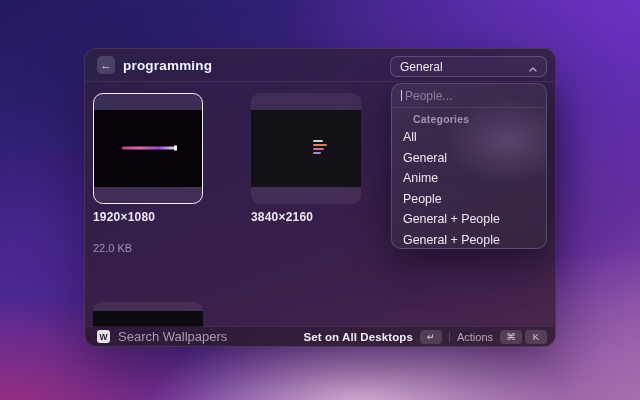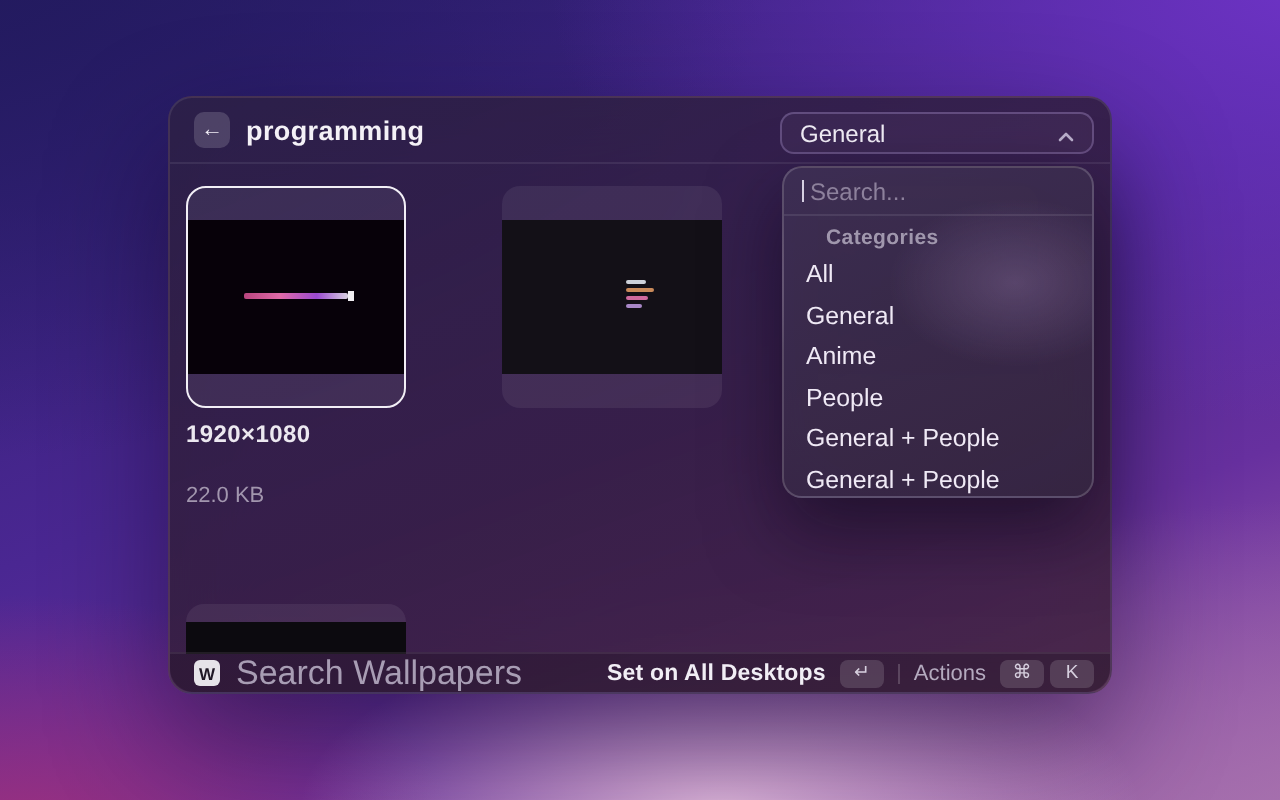--- a/index.html
+++ b/index.html
@@ -71,21 +71,21 @@
   .code{position:absolute;left:14px;top:4px;right:6px;}
   .code i{display:block;height:2px;border-radius:1px;margin-top:4px;opacity:.85;}
   .cg1{background:#8e93a0;} .cp1{background:#a988c8;} .cgr{background:#93ad7f;}
   .cw1{background:#cdd2da;} .co1{background:#c98a5a;} .cpk{background:#cf6a9e;}
   .t5,.t6,.t7{background:#0c0a0f;}
   
   .footer{position:absolute;left:0;right:0;bottom:0;height:19px;border-top:1px solid rgba(255,255,255,0.07);
     background:rgba(28,17,32,0.35);border-radius:0 0 12px 12px;display:flex;align-items:center;z-index:5;}
   .appicon{width:13px;height:13px;margin-left:12px;border-radius:3px;background:#e6e3e9;color:#201826;
     font-size:8.5px;font-weight:700;display:flex;align-items:center;justify-content:center;}
-  .appname{margin-left:8px;color:#a89db4;font-size:17px;}
+  .appname{margin-left:8px;color:#a89db4;font-size:13px;}
   .fright{margin-left:auto;margin-right:8px;display:flex;align-items:center;gap:7px;}
   .primary{color:#f1eef5;font-size:11.5px;font-weight:700;letter-spacing:.1px;}
   .key{height:14px;min-width:14px;padding:0 4px;border-radius:4px;background:rgba(255,255,255,0.14);
     color:#d6cfde;font-size:9.5px;display:flex;align-items:center;justify-content:center;cursor:pointer;}
   .vsep{width:1px;height:10px;background:rgba(255,255,255,0.18);}
   .actions{color:#b4aabf;font-size:11px;}
   
   .dropdown{position:absolute;right:8px;top:34px;width:156px;height:166px;box-sizing:border-box;z-index:20;
     border-radius:10px;border:1px solid rgba(255,255,255,0.17);
     background:
@@ -144,20 +144,21 @@
             <div class="timg t3">
               <div class="cluster">
                 <i style="width:10px" class="cw1"></i>
                 <i style="width:14px" class="co1"></i>
                 <i style="width:11px" class="cpk"></i>
                 <i style="width:8px" class="cp1"></i>
               </div>
             </div>
           </div>
           <div class="meta">
+            <div class="res">3840×2160</div>
           </div>
         </div>
 
         <div class="cell">
           <div class="card">
             <div class="timg" style="background:#15121a"></div>
           </div>
         </div>
 
         <div class="cell">
@@ -235,21 +236,21 @@
         <span style="display:flex;gap:3px">
           <span class="key">⌘</span>
           <span class="key">K</span>
         </span>
       </div>
     </div>
 
     <div class="dropdown">
       <div class="dd-search">
         <span class="caret"></span>
-        <span class="ph">Search...</span>
+        <span class="ph">People...</span>
       </div>
       <div class="dd-sep"></div>
       <div class="dd-section">Categories</div>
       <div class="dd-item">All</div>
       <div class="dd-item">General</div>
       <div class="dd-item">Anime</div>
       <div class="dd-item">People</div>
       <div class="dd-item">General + People</div>
       <div class="dd-item">General + People</div>
     </div>

